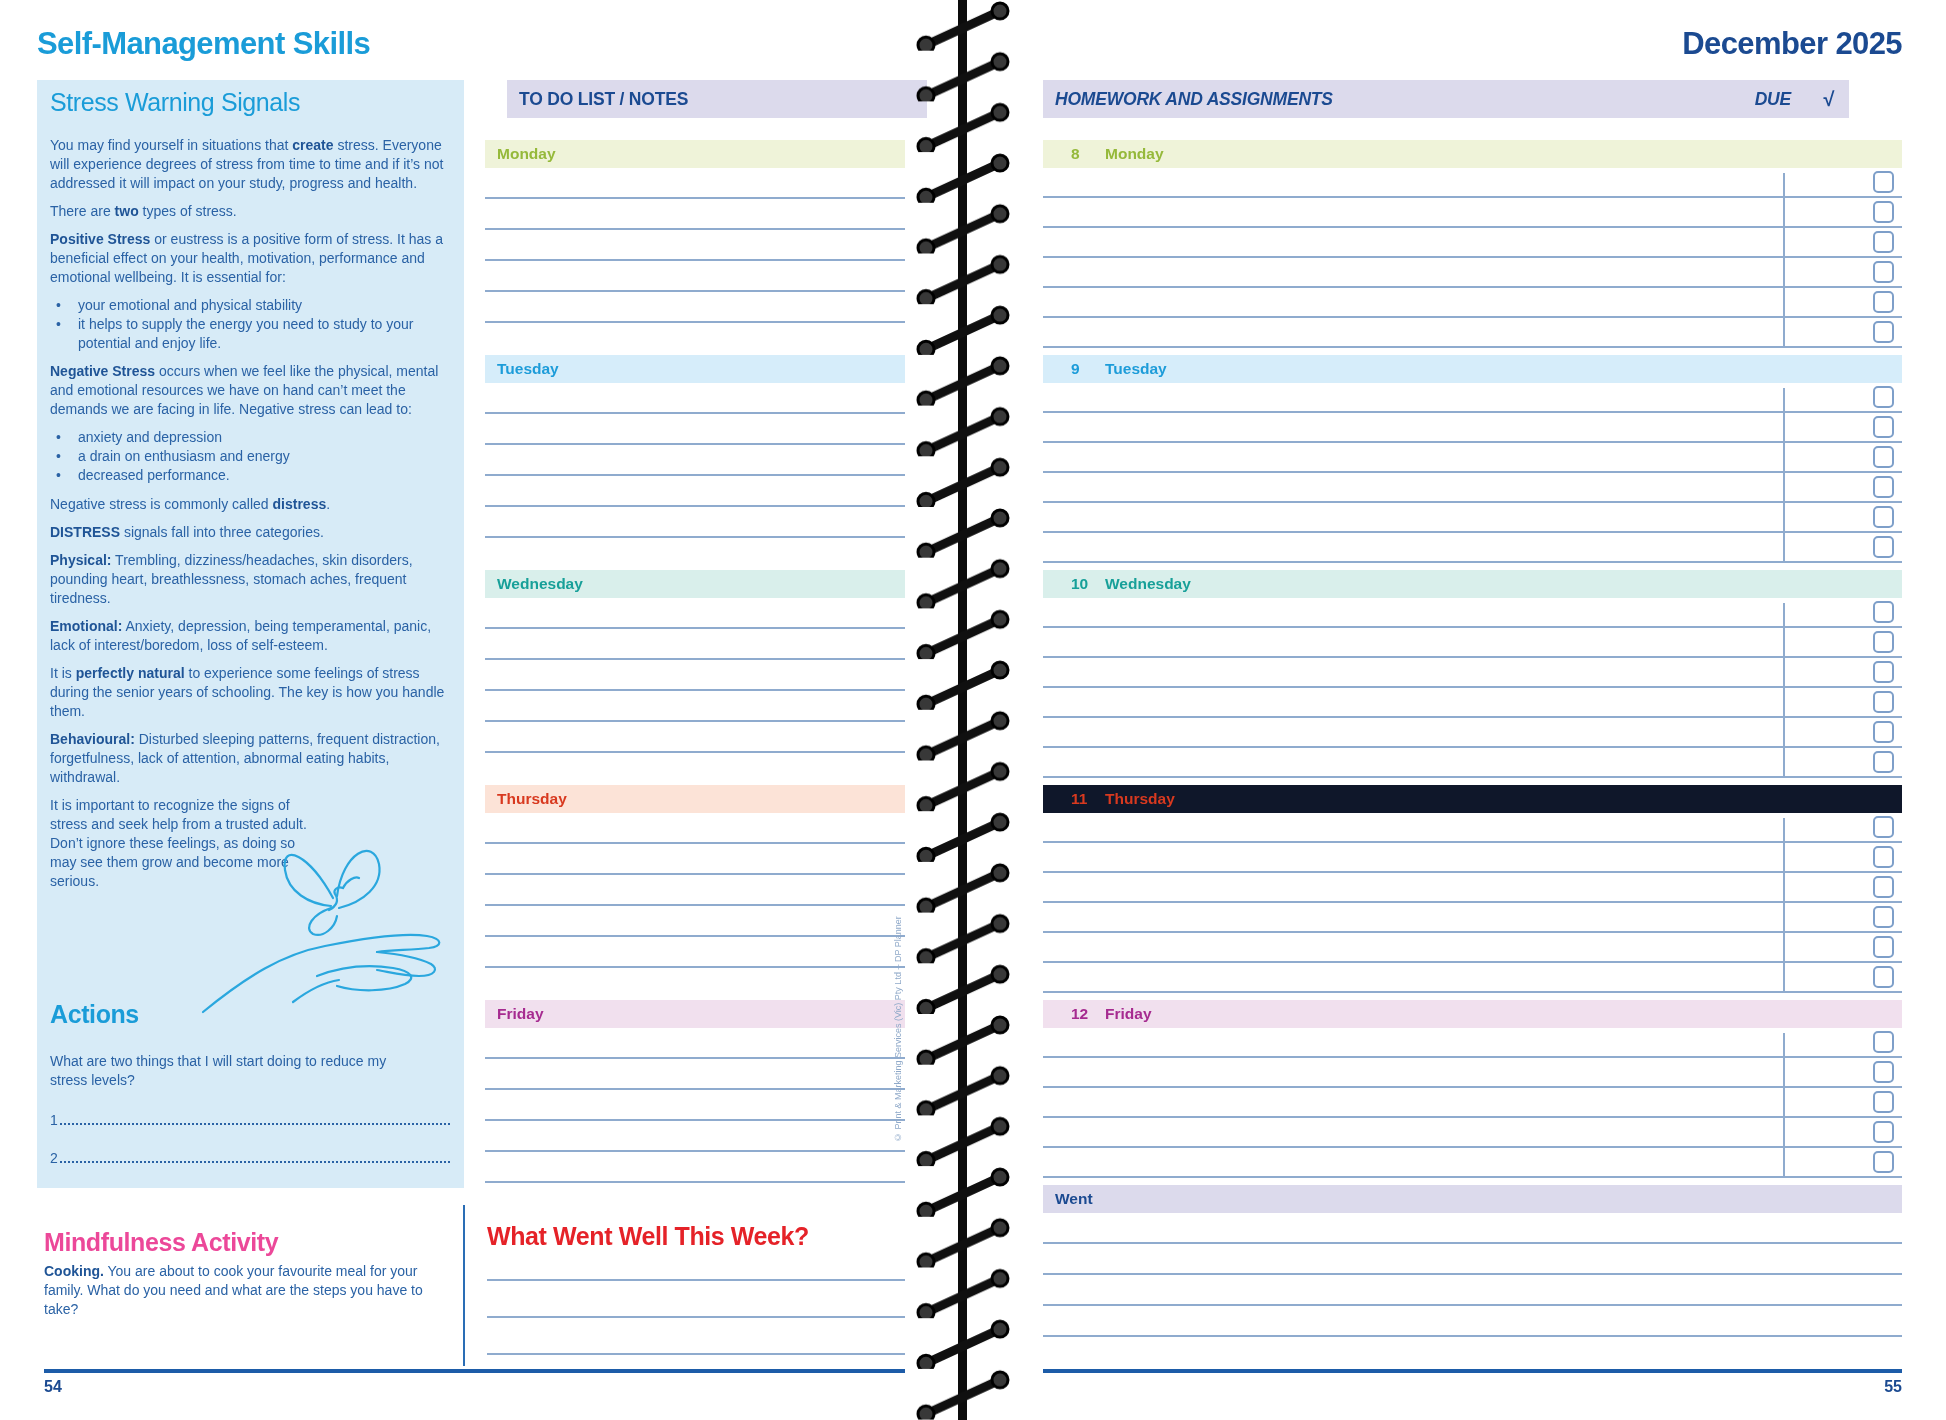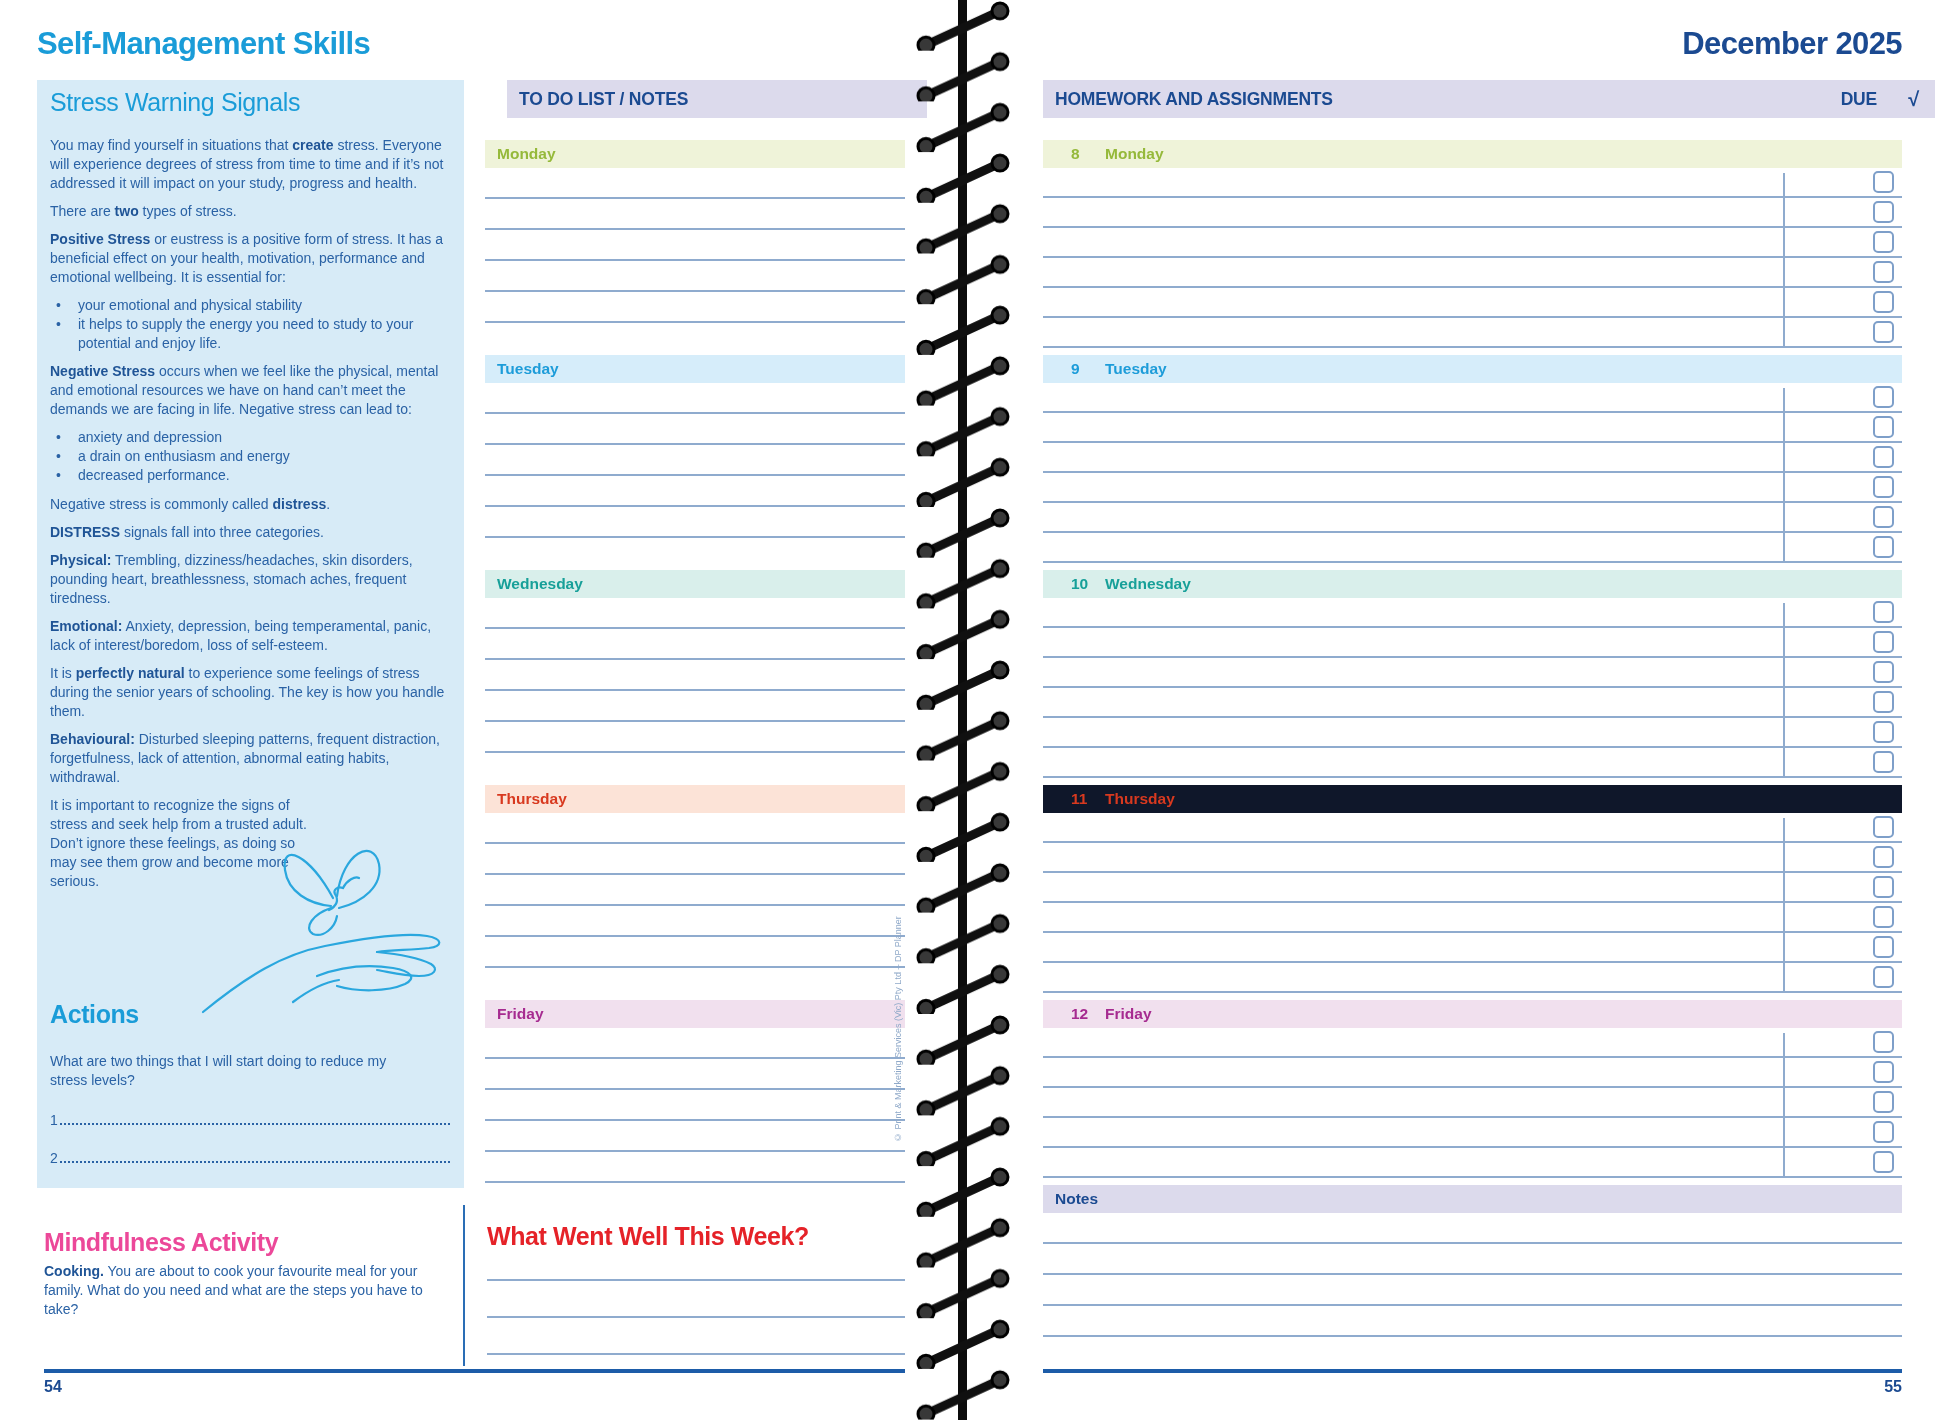--- a/index.html
+++ b/index.html
@@ -37,21 +37,21 @@
   
   .mind-h { position:absolute; left:44px; top:1216px; font-size:25px; font-weight:bold;
     color:#ec4899; letter-spacing:-0.4px;margin-top:12px; }
   #mind-body { position:absolute; left:44px; top:1262px; width:382px; font-size:14px;
     color:#2a62a5; line-height:1.36; }
   #mind-body b { color:#1f5496; }
   
   .header-band { position:absolute; top:80px; height:38px; background:#dcdaec; display:flex;
     align-items:center; color:#1b4a91; font-weight:bold; font-size:17.5px; letter-spacing:-0.2px; }
   #todo-header { left:507px; width:420px; padding-left:12px; }
-  #hw-header { left:1043px; width:892px; padding-left:12px; }
+  #hw-header { left:1043px; width:806px; padding-left:12px;font-style:italic; }
   .due-label { position:absolute; right:58px; }
   .chk-label { position:absolute; right:16px; font-size:20px; }
   
   .td-block { position:absolute; left:485px; width:420px; }
   .day-band { height:28px; display:flex; align-items:center; padding-left:12px;
     font-size:15.5px; font-weight:bold; }
   .td-row { height:31px; border-bottom:2px solid #8fabce; }
   
   .hw-block { position:absolute; left:1043px; width:859px; }
   .hw-band { height:28px; display:flex; align-items:center; padding-left:28px;
@@ -380,21 +380,21 @@
           </div>
           <div class="hw-row">
             <div class="cbox"></div>
           </div>
           <div class="hw-divider"></div>
         </div>
       </div>
     </div>
 
   <div class="notes-band">
-    <span>Notes</span>
+    <span>Went</span>
   </div>
   <div id="notes-rows">
       <div class="note-row"></div>
       <div class="note-row"></div>
       <div class="note-row"></div>
       <div class="note-row"></div>
     </div>
 
   <div class="rule" id="rule-right"></div>
   <div class="pageno" id="pageno-right">55</div>

